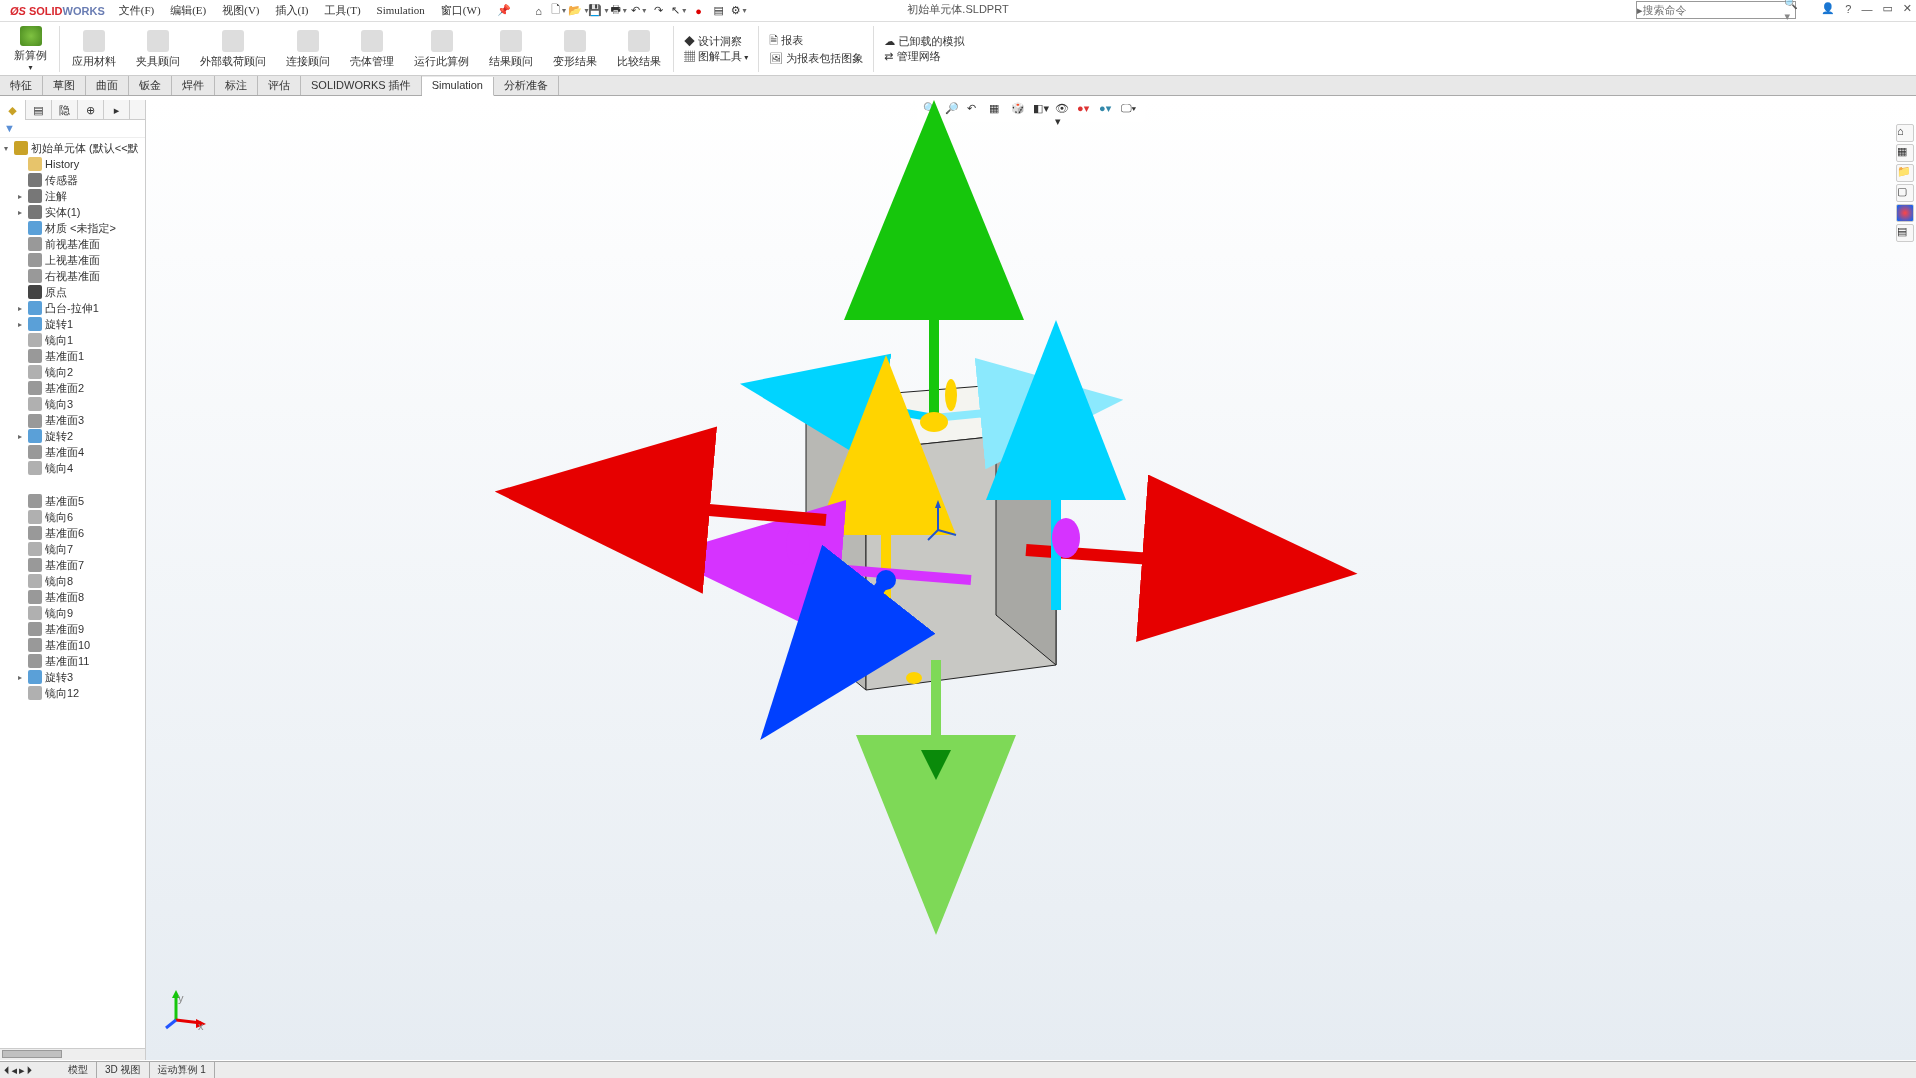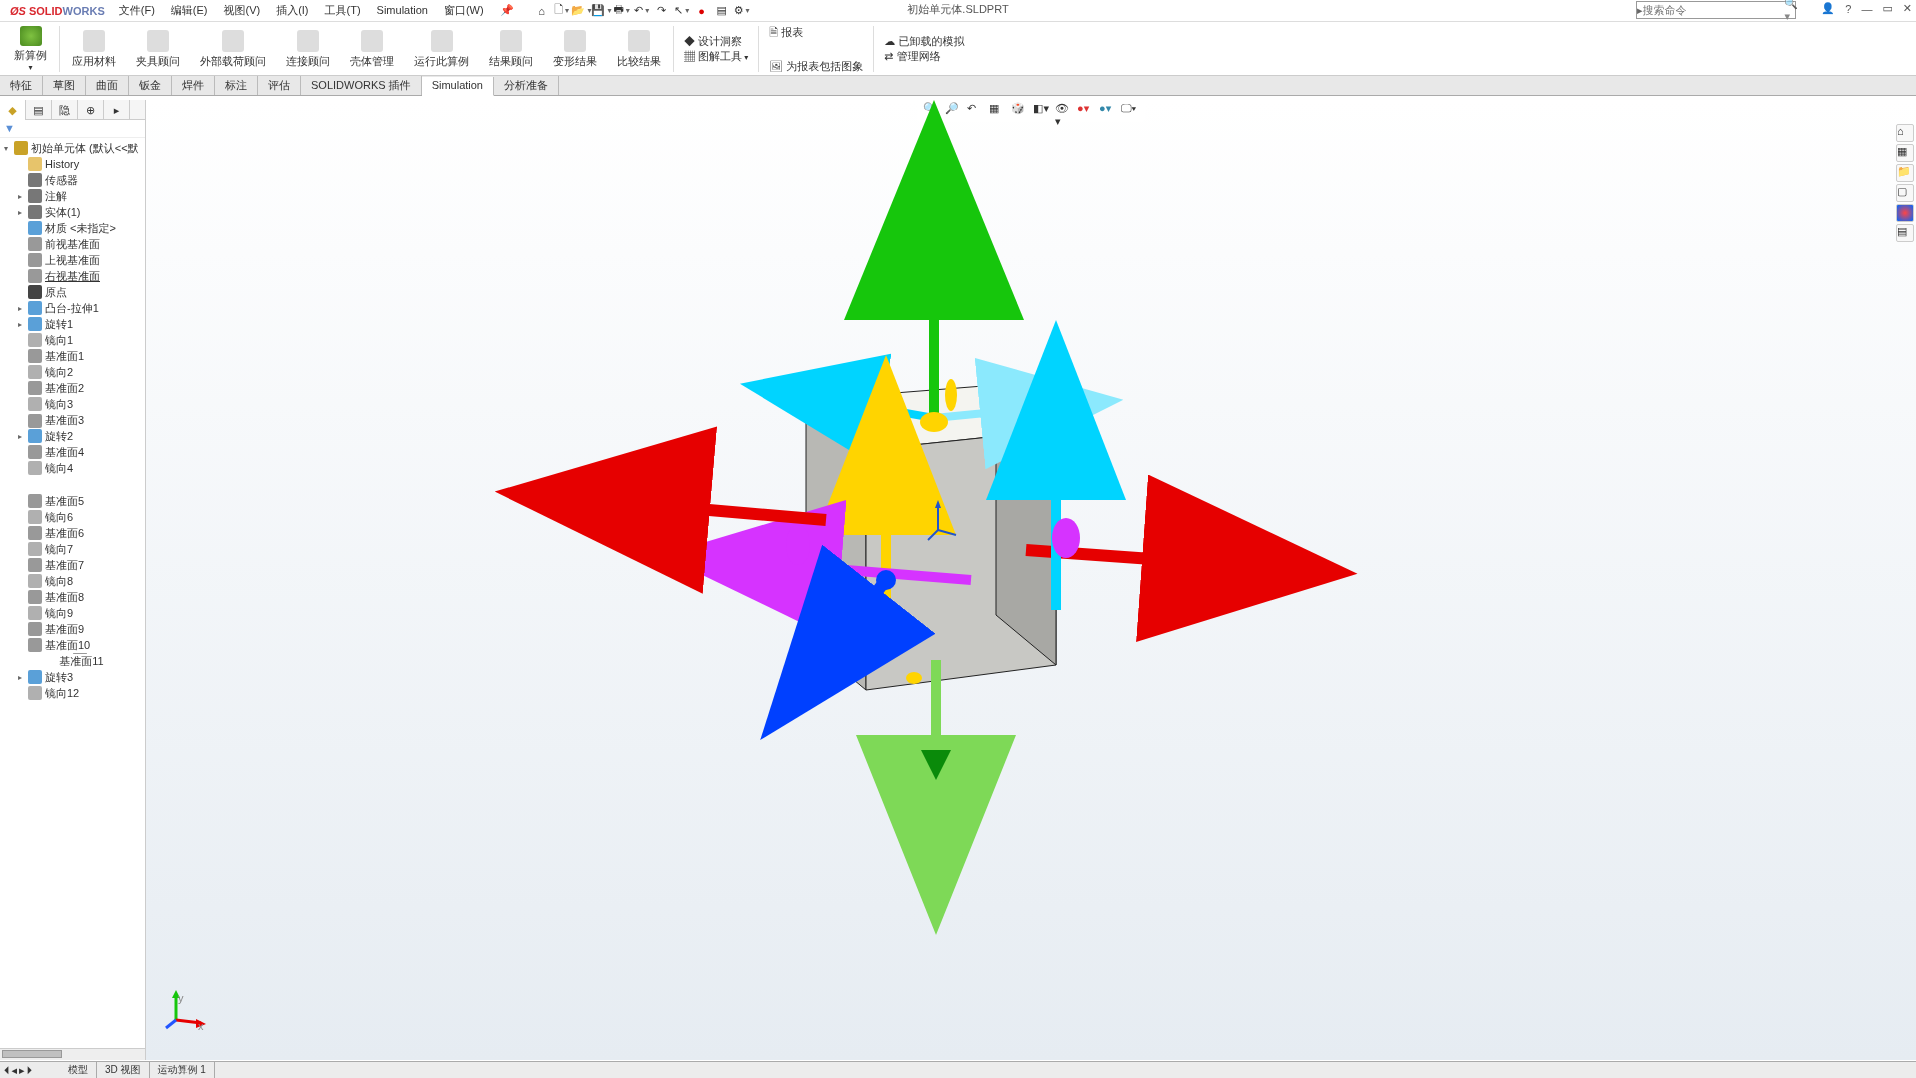--- a/index.html
+++ b/index.html
@@ -1,21 +1,21 @@
 <!DOCTYPE html>
 <html><head>
 <meta charset="utf-8">
 <style>
 *{margin:0;padding:0;box-sizing:border-box;font-family:"Microsoft YaHei",Arial,sans-serif;font-size:11px;color:#333;}
 body{background:#fff;overflow:hidden;width:1916px;height:1078px;position:relative;}
 .menubar{height:22px;background:#fff;display:flex;align-items:center;padding:0 4px;border-bottom:1px solid #ddd;}
 .logo{color:#d9272e;font-weight:bold;font-size:12px;padding:0 6px;}
 .logo .solid{color:#d9272e;}
 .logo .works{color:#6a7db3;}
-.menuitem{padding:2px 8px;cursor:pointer;}
+.menuitem{padding:2px 8px;cursor:pointer;font-family:Liberation Serif, serif;}
 .menubar .qat{display:flex;align-items:center;gap:4px;margin-left:8px;}
 .qat .icn{width:16px;height:16px;display:flex;align-items:center;justify-content:center;border-radius:2px;}
 .qat .drop::after{content:"▾";font-size:8px;color:#666;margin-left:2px;}
 .filetitle{position:absolute;left:50%;transform:translateX(-50%);top:2px;color:#555;}
 .searchbox{position:absolute;right:120px;top:1px;width:160px;height:18px;border:1px solid #999;display:flex;align-items:center;}
 .searchbox .mag{width:16px;text-align:center;color:#666;}
 .searchbox input{border:none;outline:none;flex:1;font-size:11px;}
 .winctrls{position:absolute;right:4px;top:2px;display:flex;gap:10px;align-items:center;}
 .winctrls span{cursor:pointer;color:#555;}
 .ribbon{height:54px;background:#fff;border-bottom:1px solid #ccc;display:flex;align-items:flex-start;padding:2px 4px;}
@@ -132,21 +132,21 @@
         <div class="ic" style="background:#ddd"></div>
         <span>比较结果</span>
       </div>
     </div>
   <div class="ribsep"></div>
   <div style="display:flex;flex-direction:column;justify-content:center;height:50px;padding:0 8px;color:#bbb">
     <div><span>◆ </span><span>设计洞察</span></div>
     <div><span>▦ </span><span>图解工具</span><span style="font-size:8px"> ▾</span></div>
   </div>
   <div class="ribsep"></div>
-  <div style="display:flex;flex-direction:column;justify-content:space-between;height:50px;padding:0 8px;color:#bbb">
+  <div style="display:flex;flex-direction:column;justify-content:center;height:50px;padding:0 8px;color:#bbb">
     <div><span>🗎 </span><span>报表</span></div>
     <div><span>🖼 </span><span>为报表包括图象</span></div>
   </div>
   <div class="ribsep"></div>
   <div style="display:flex;flex-direction:column;justify-content:center;height:50px;padding:0 8px;color:#bbb">
     <div><span>☁ </span><span>已卸载的模拟</span></div>
     <div><span>⇄ </span><span>管理网络</span></div>
   </div>
 </div>
 
@@ -217,21 +217,21 @@
         <div class="node" style="padding-left: 18px;">
           <span class="exp"></span>
           <span class="ticn" style="background:#999;border-radius:2px;"></span>
           <span>前视基准面</span>
         </div>
         <div class="node" style="padding-left: 18px;">
           <span class="exp"></span>
           <span class="ticn" style="background:#999;border-radius:2px;"></span>
           <span>上视基准面</span>
         </div>
-        <div class="node" style="padding-left: 18px; text-decoration: underline;">
+        <div class="node" style="padding-left: 18px;">
           <span class="exp"></span>
           <span class="ticn" style="background:#999;border-radius:2px;"></span>
           <span>右视基准面</span>
         </div>
         <div class="node" style="padding-left: 18px;">
           <span class="exp"></span>
           <span class="ticn" style="background:#444;border-radius:2px;"></span>
           <span>原点</span>
         </div>
         <div class="node" style="padding-left: 18px;">
@@ -332,21 +332,21 @@
         <div class="node" style="padding-left: 18px;">
           <span class="exp"></span>
           <span class="ticn" style="background:#999;border-radius:2px;"></span>
           <span>基准面9</span>
         </div>
         <div class="node" style="padding-left: 18px; align-items: center;">
           <span class="exp"></span>
           <span class="ticn" style="background:#999;border-radius:2px;"></span>
           <span>基准面10</span>
         </div>
-        <div class="node" style="padding-left: 18px; flex-direction: column;">
+        <div class="node" style="padding-left: 18px;">
           <span class="exp"></span>
           <span class="ticn" style="background:#999;border-radius:2px;"></span>
           <span>基准面11</span>
         </div>
         <div class="node" style="padding-left: 18px;">
           <span class="exp">▸</span>
           <span class="ticn" style="background:#5aa0d8;border-radius:2px;"></span>
           <span>旋转3</span>
         </div>
         <div class="node" style="padding-left: 18px;">

